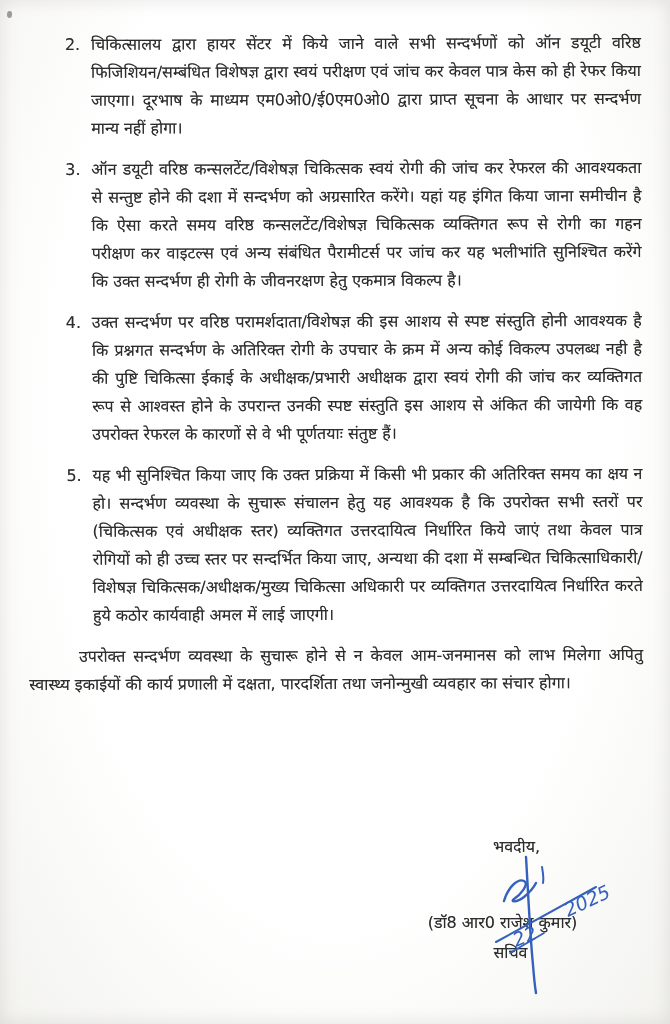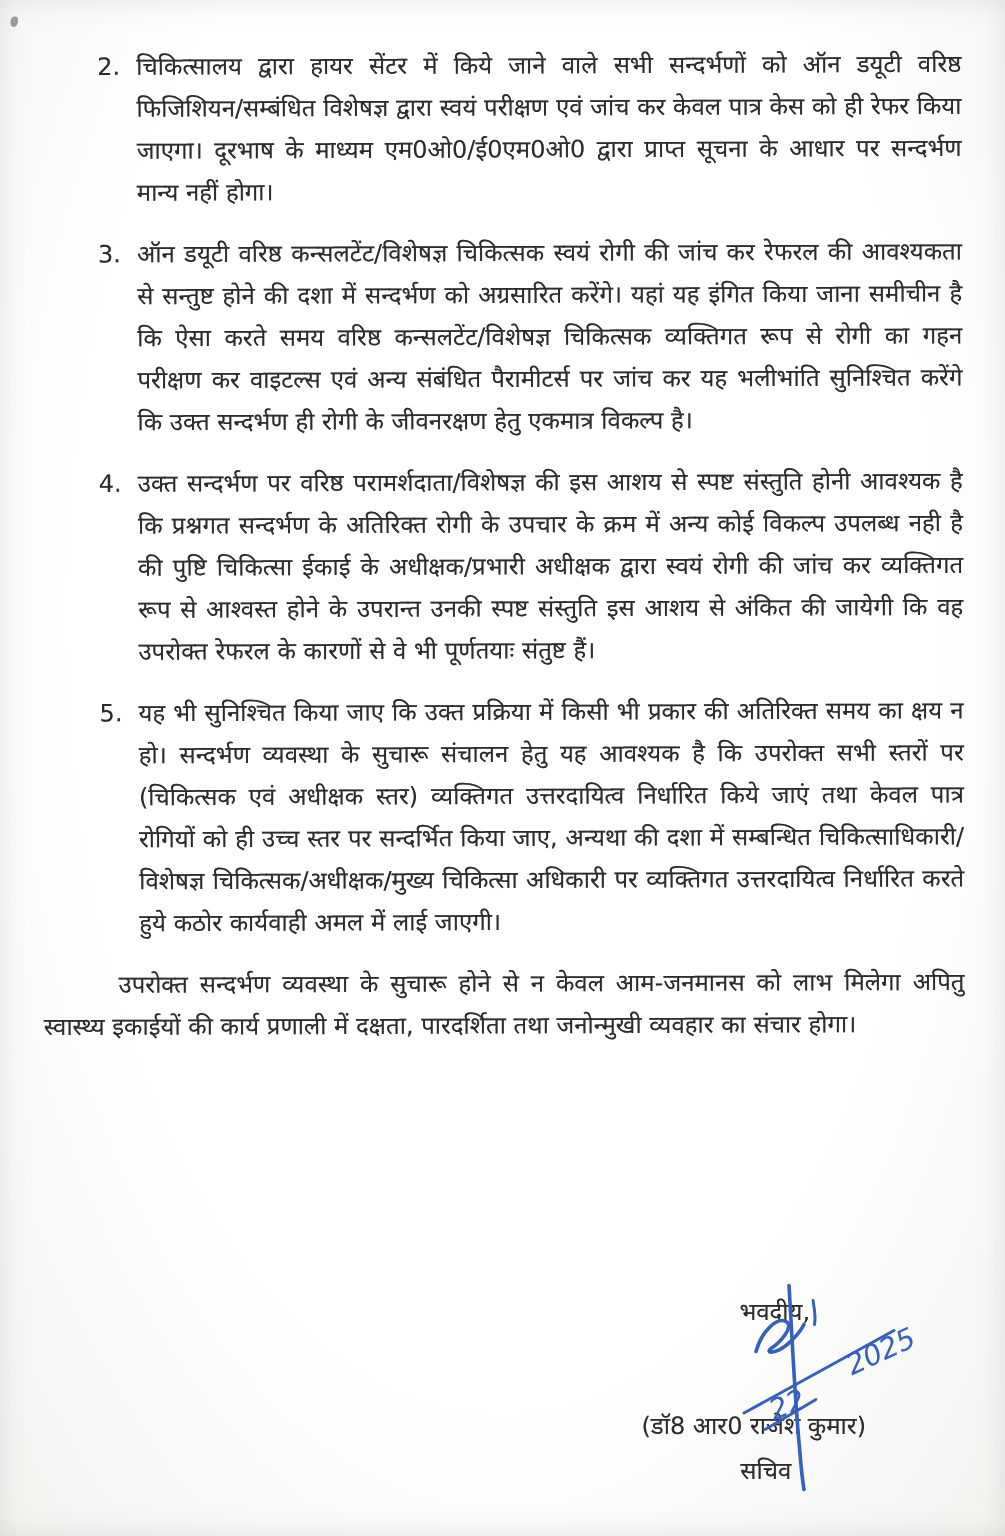--- a/index.html
+++ b/index.html
@@ -44,21 +44,20 @@
     text-indent:50px;
   }
   .sig-block{
     position:absolute;
     left:385px;top:836px;
     width:235px;
     text-align:center;
     font-size:16px;
     line-height:22px;
     text-shadow:0 0 0.4px rgba(30,30,30,0.4);
-    margin-top:28px;
   }
   .valediction{
     padding-left:28px;
     margin-bottom:0;
   }
   .sig-name{
     margin-top:54px;
     white-space:nowrap;
   }
   .sig-designation{

